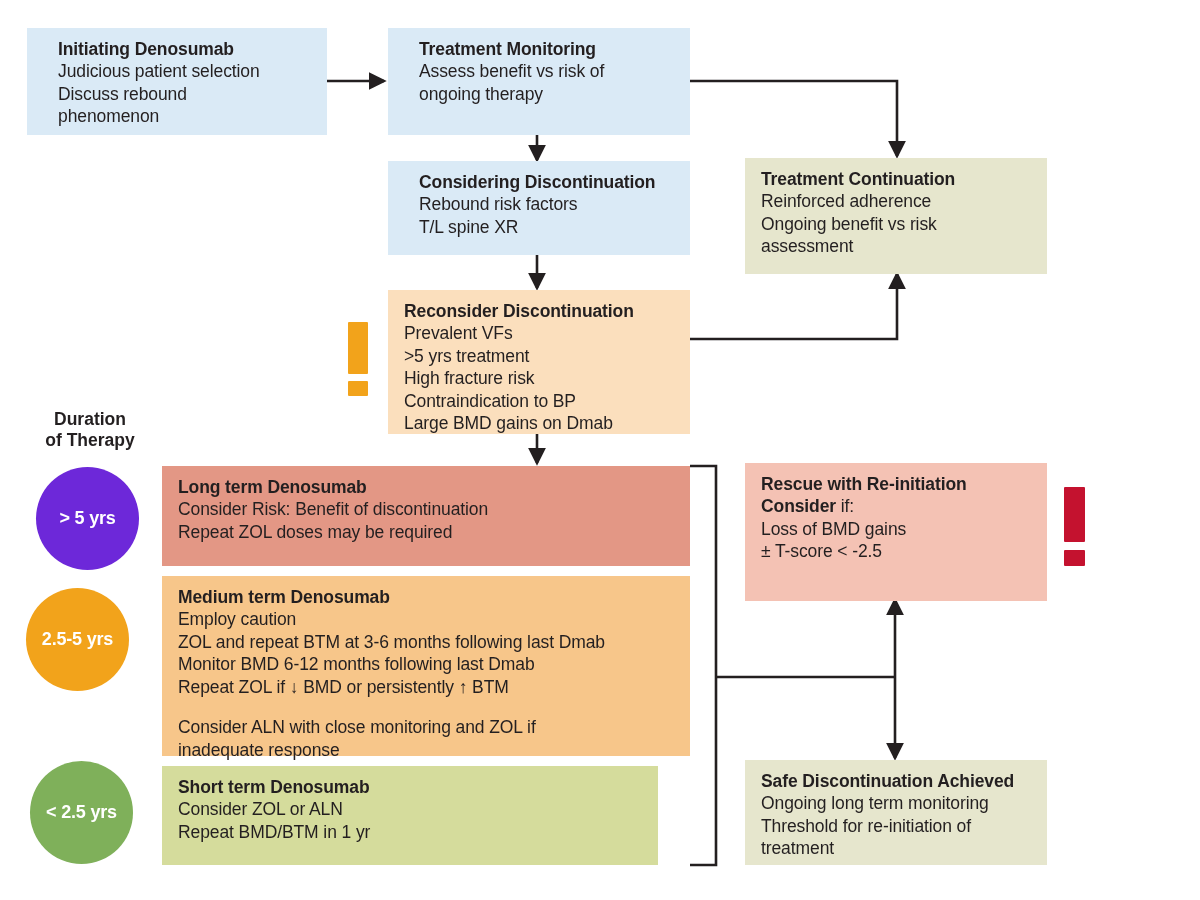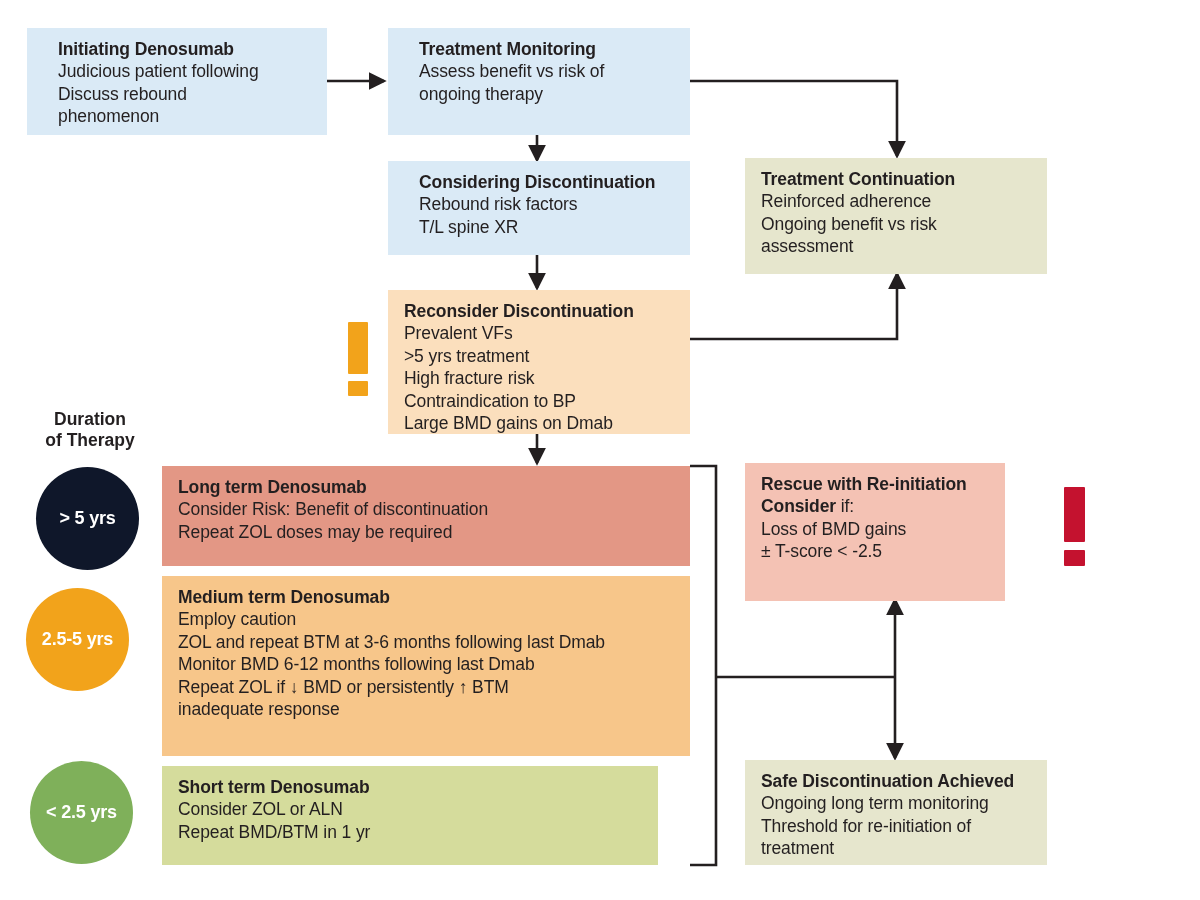--- a/index.html
+++ b/index.html
@@ -63,21 +63,21 @@
     position: absolute;
     border-radius: 50%;
     color: #ffffff;
     font-weight: bold;
     font-size: 18px;
     display: flex;
     align-items: center;
     justify-content: center;
     letter-spacing: -0.2px;
   }
-  .c-red    { background: #0f172a; }
+  .c-red    { background: #6d28d9; }
   .c-orange { background: #f2a31b; }
   .c-green  { background: #7fb05a; }
 
   .dur-label {
     position: absolute;
     font-weight: bold;
     font-size: 17.5px;
     line-height: 1.22;
     text-align: center;
     width: 140px;
@@ -129,21 +129,21 @@
       <line x1="716" y1="677" x2="895" y2="677"></line>
 
       <line x1="895" y1="677" x2="895" y2="600" marker-end="url(#arrow)"></line>
 
       <line x1="895" y1="677" x2="895" y2="758" marker-end="url(#arrow)"></line>
     </g>
   </svg>
 
   <div class="node fill-blue" style="left:27px; top:28px; width:300px; height:107px;">
     <span class="ttl">Initiating Denosumab</span>
-    <span class="ln">Judicious patient following</span>
+    <span class="ln">Judicious patient selection</span>
     <span class="ln">Discuss rebound</span>
     <span class="ln">phenomenon</span>
   </div>
 
   <div class="node fill-blue" style="left:388px; top:28px; width:302px; height:107px;">
     <span class="ttl">Treatment Monitoring</span>
     <span class="ln">Assess benefit vs risk of</span>
     <span class="ln">ongoing therapy</span>
   </div>
 
@@ -194,30 +194,31 @@
     <span class="ln">Consider Risk: Benefit of discontinuation</span>
     <span class="ln">Repeat ZOL doses may be required</span>
   </div>
 
   <div class="node fill-orange" style="left:162px; top:576px; width:528px; height:180px;">
     <span class="ttl">Medium term Denosumab</span>
     <span class="ln">Employ caution</span>
     <span class="ln">ZOL and repeat BTM at 3-6 months following last Dmab</span>
     <span class="ln">Monitor BMD 6-12 months following last Dmab</span>
     <span class="ln">Repeat ZOL if ↓ BMD or persistently ↑ BTM</span>
+    <span class="ln gap">Consider ALN with close monitoring and ZOL if</span>
     <span class="ln">inadequate response</span>
   </div>
 
   <div class="node fill-olive" style="left:162px; top:766px; width:496px; height:99px;">
     <span class="ttl">Short term Denosumab</span>
     <span class="ln">Consider ZOL or ALN</span>
     <span class="ln">Repeat BMD/BTM in 1 yr</span>
   </div>
 
-  <div class="node fill-pink" style="left:745px; top:463px; width:260px; height:138px;">
+  <div class="node fill-pink" style="left:745px; top:463px; width:302px; height:138px;">
     <span class="ttl">Rescue with Re-initiation</span>
     <span class="ln"><b>Consider</b><span> if:</span></span>
     <span class="ln">Loss of BMD gains</span>
     <span class="ln">± T-score &lt; -2.5</span>
   </div>
 
   <div class="excl excl-red" style="left:1064px; top:487px; width:21px; height:80px;">
     <div class="bar" style="width:21px; height:55px;"></div>
     <div class="dot" style="width:21px; height:16px; margin-top:8px;"></div>
   </div>

